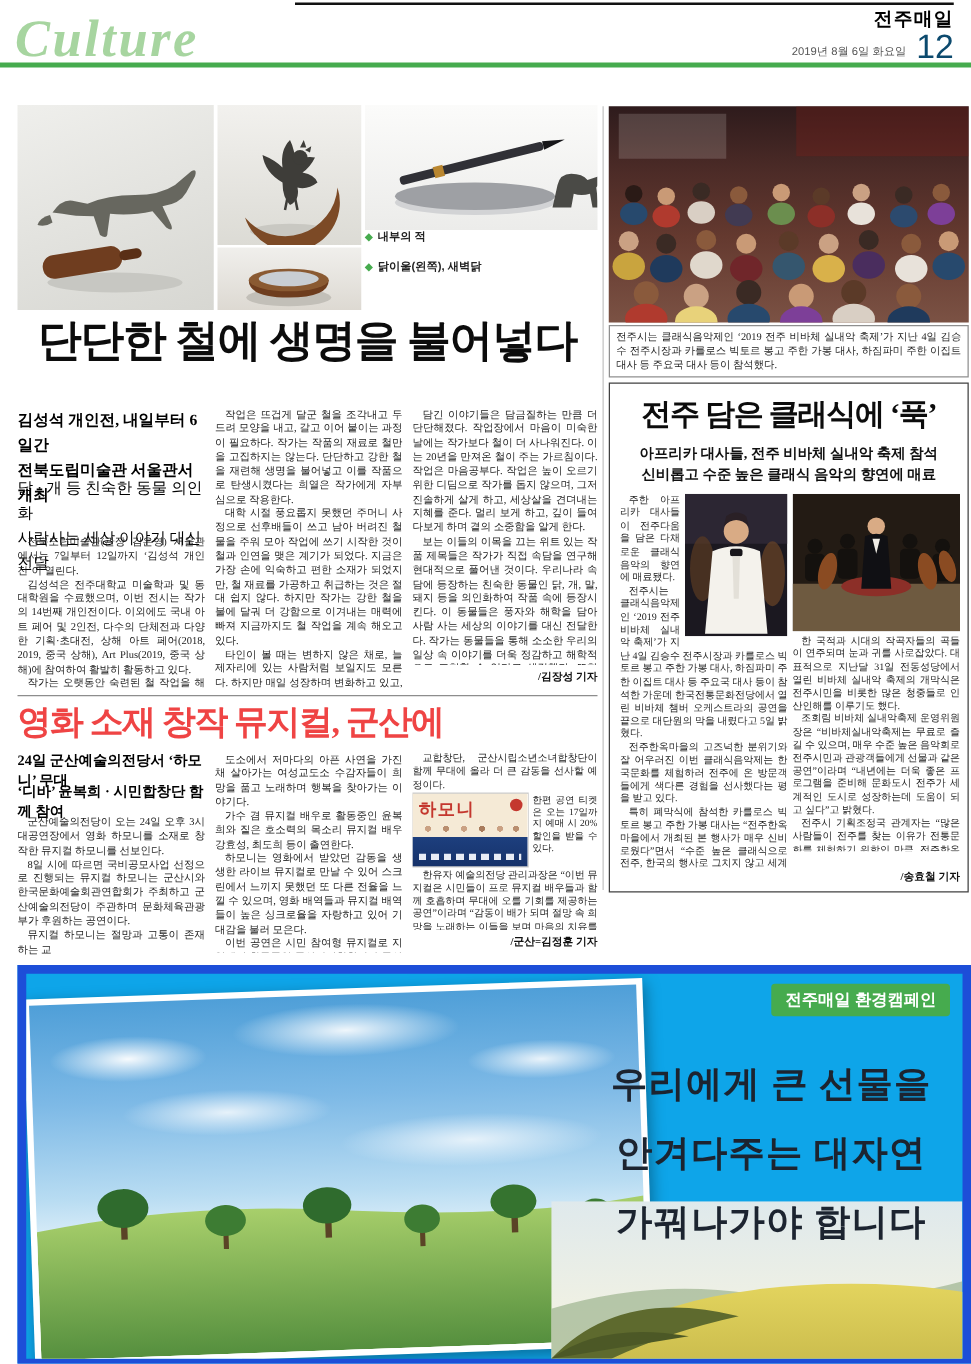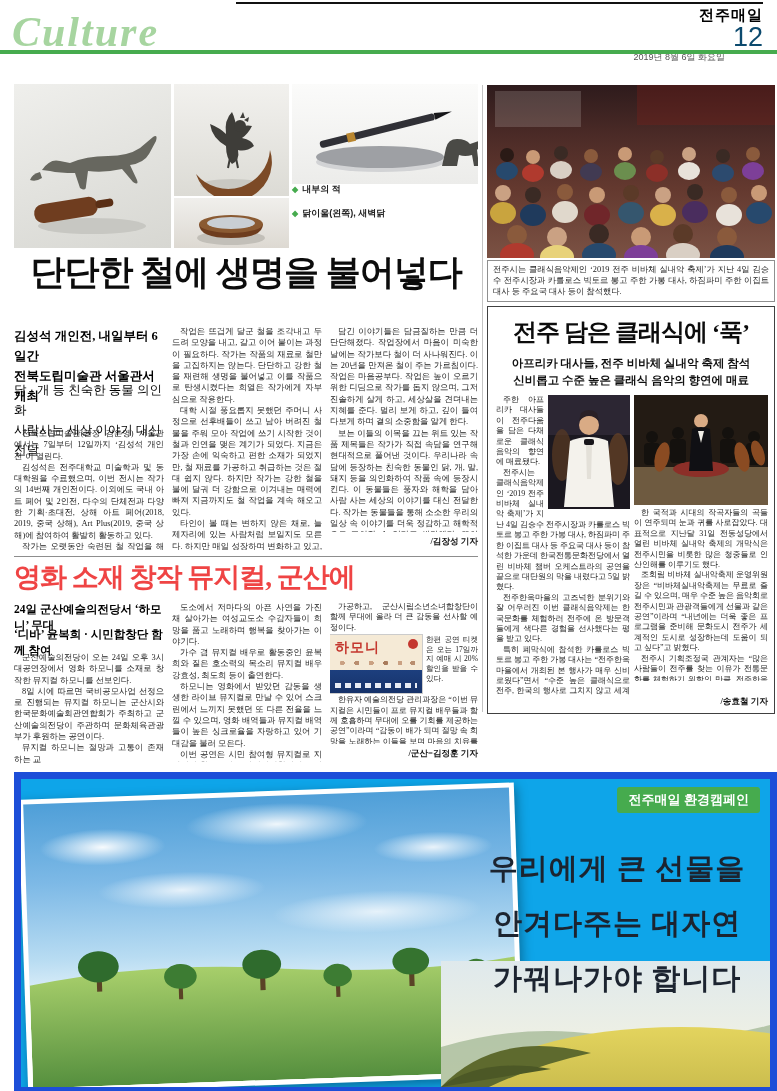--- a/index.html
+++ b/index.html
@@ -3,21 +3,21 @@
 <meta charset="utf-8">
 <style>
   html,body{margin:0;padding:0;background:#fff;}
   #page{position:relative;width:777px;height:1091px;background:#fff;overflow:hidden;
         font-family:"Liberation Serif","DejaVu Serif",serif;color:#111;}
   .abs{position:absolute;}
   
   .topline{left:236px;top:2px;width:527px;height:2px;background:#111;}
   .culture{left:12px;top:8px;font:italic 700 42px "Liberation Serif",serif;color:#a7d5a0;letter-spacing:2px;}
   .masthead{right:14px;top:6px;font:700 15px "Liberation Sans",sans-serif;letter-spacing:1px;color:#000;}
-  .dateline{right:52px;top:35px;font:400 9px "Liberation Sans",sans-serif;color:#555;margin-top:16px;}
+  .dateline{right:52px;top:35px;font:400 9px "Liberation Sans",sans-serif;color:#555;}
   .pagenum{right:14px;top:22px;font:400 27px "Liberation Sans",sans-serif;color:#0c4a6e;}
   .greenrule{left:0;top:50px;width:777px;height:4px;background:#46ab4e;}
   
   .panel{position:absolute;overflow:hidden;}
   .pA{left:14px;top:84px;width:157px;height:164px;background:linear-gradient(160deg,#efefec,#d7d7d2);}
   .pB{left:174px;top:84px;width:115px;height:112px;background:linear-gradient(180deg,#f2f1ee,#dcdbd5);}
   .pC{left:174px;top:198px;width:115px;height:50px;background:linear-gradient(180deg,#f0efec,#ddd9d2);}
   .pD{left:292px;top:84px;width:186px;height:100px;background:linear-gradient(180deg,#fbfbfa,#ececea);}
   .cap{left:292px;font:600 9px/12px "Liberation Sans",sans-serif;color:#222;}
   .cap .dia{color:#46ab4e;font-size:8px;margin-right:4px;}
@@ -184,21 +184,21 @@
       <p>뮤지컬 하모니는 절망과 고통이 존재하는 교</p>
     </div>
   <div class="bodycol m2">
       <p>도소에서 저마다의 아픈 사연을 가진 채 살아가는 여성교도소 수감자들이 희망을 품고 노래하며 행복을 찾아가는 이야기다.</p>
       <p>가수 겸 뮤지컬 배우로 활동중인 윤복희와 짙은 호소력의 목소리 뮤지컬 배우 강효성, 최도희 등이 출연한다.</p>
       <p>하모니는 영화에서 받았던 감동을 생생한 라이브 뮤지컬로 만날 수 있어 스크린에서 느끼지 못했던 또 다른 전율을 느낄 수 있으며, 영화 배역들과 뮤지컬 배역들이 높은 싱크로율을 자랑하고 있어 기대감을 불러 모은다.</p>
       <p>이번 공연은 시민 참여형 뮤지컬로 지역에서 활동중인 군산시민합창단과 군산안심교회 선</p>
     </div>
   <div class="bodycol m3">
     <div>
-        <p>가공하고, 군산시립소년소녀합창단이 함께 무대에 올라 더 큰 감동을 선사할 예정이다.</p>
+        <p>교합창단, 군산시립소년소녀합창단이 함께 무대에 올라 더 큰 감동을 선사할 예정이다.</p>
       </div>
     <div class="row">
       <div class="poster">
         <span class="ptitle">하모니</span>
         <span class="pfaces"></span>
         <span class="pnames"></span>
         <span class="pstamp"></span>
       </div>
       <div class="side">한편 공연 티켓은 오는 17일까지 예매 시 20% 할인을 받을 수 있다.</div>
     </div>

